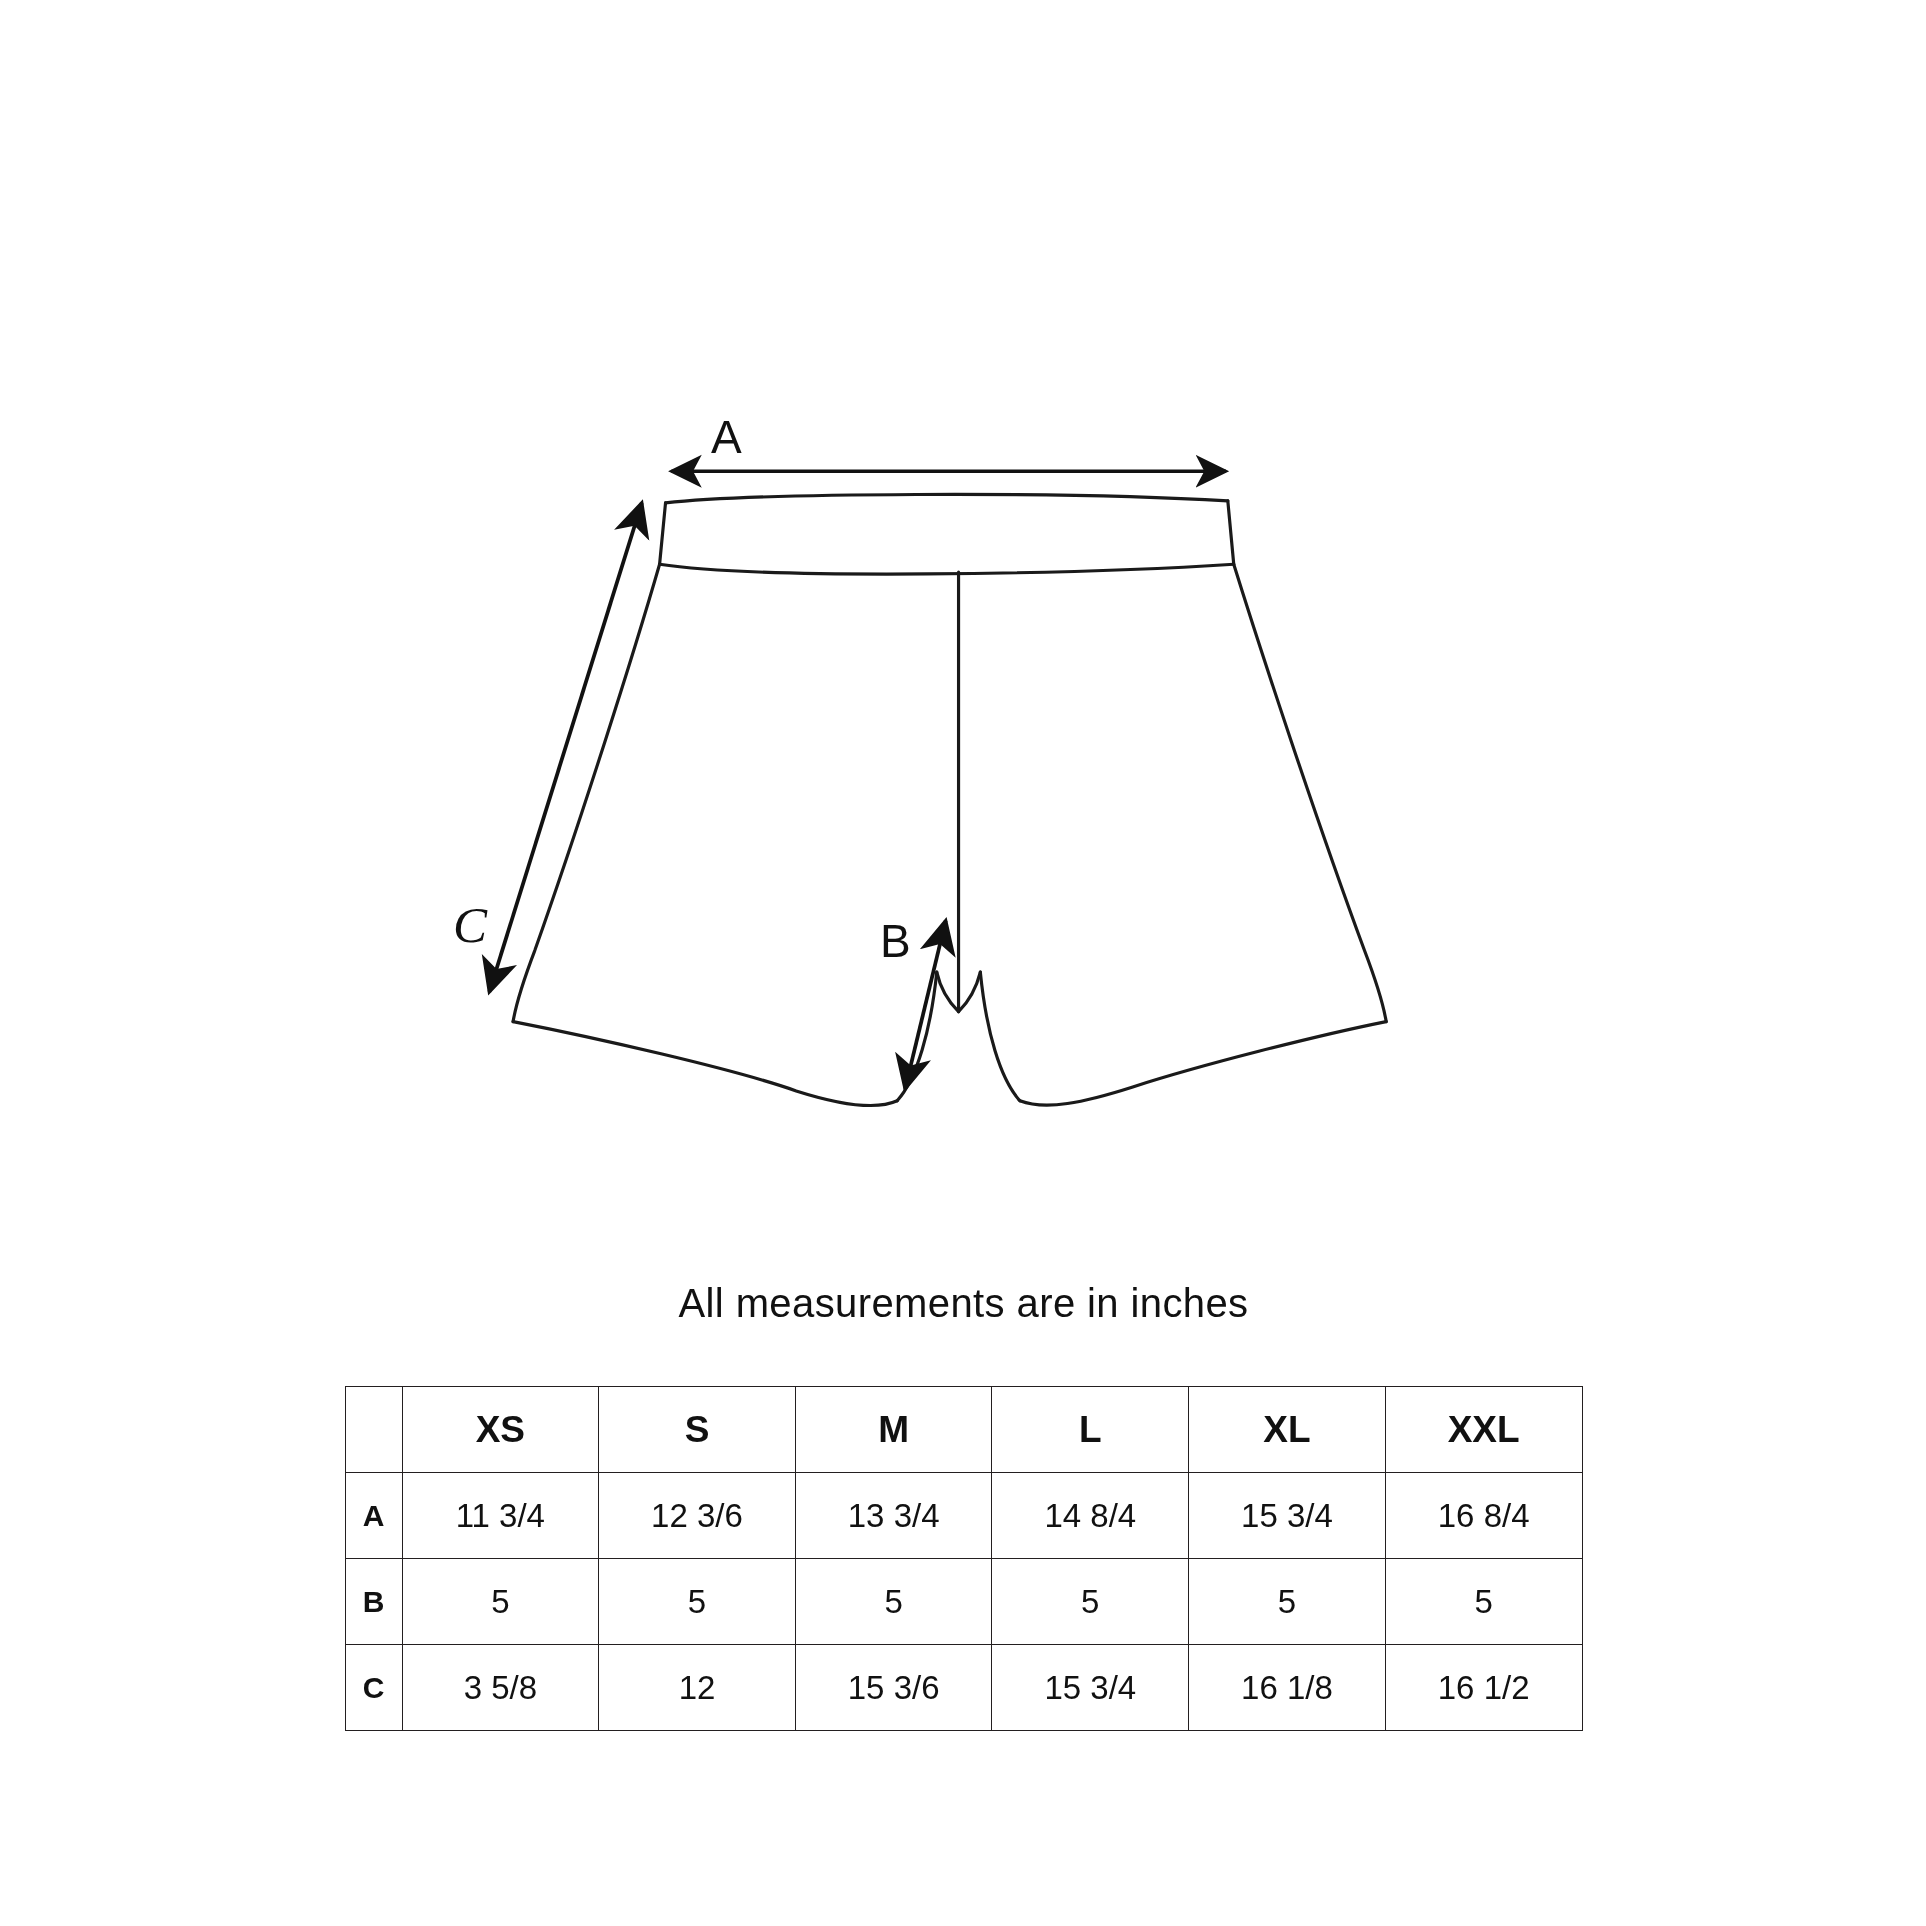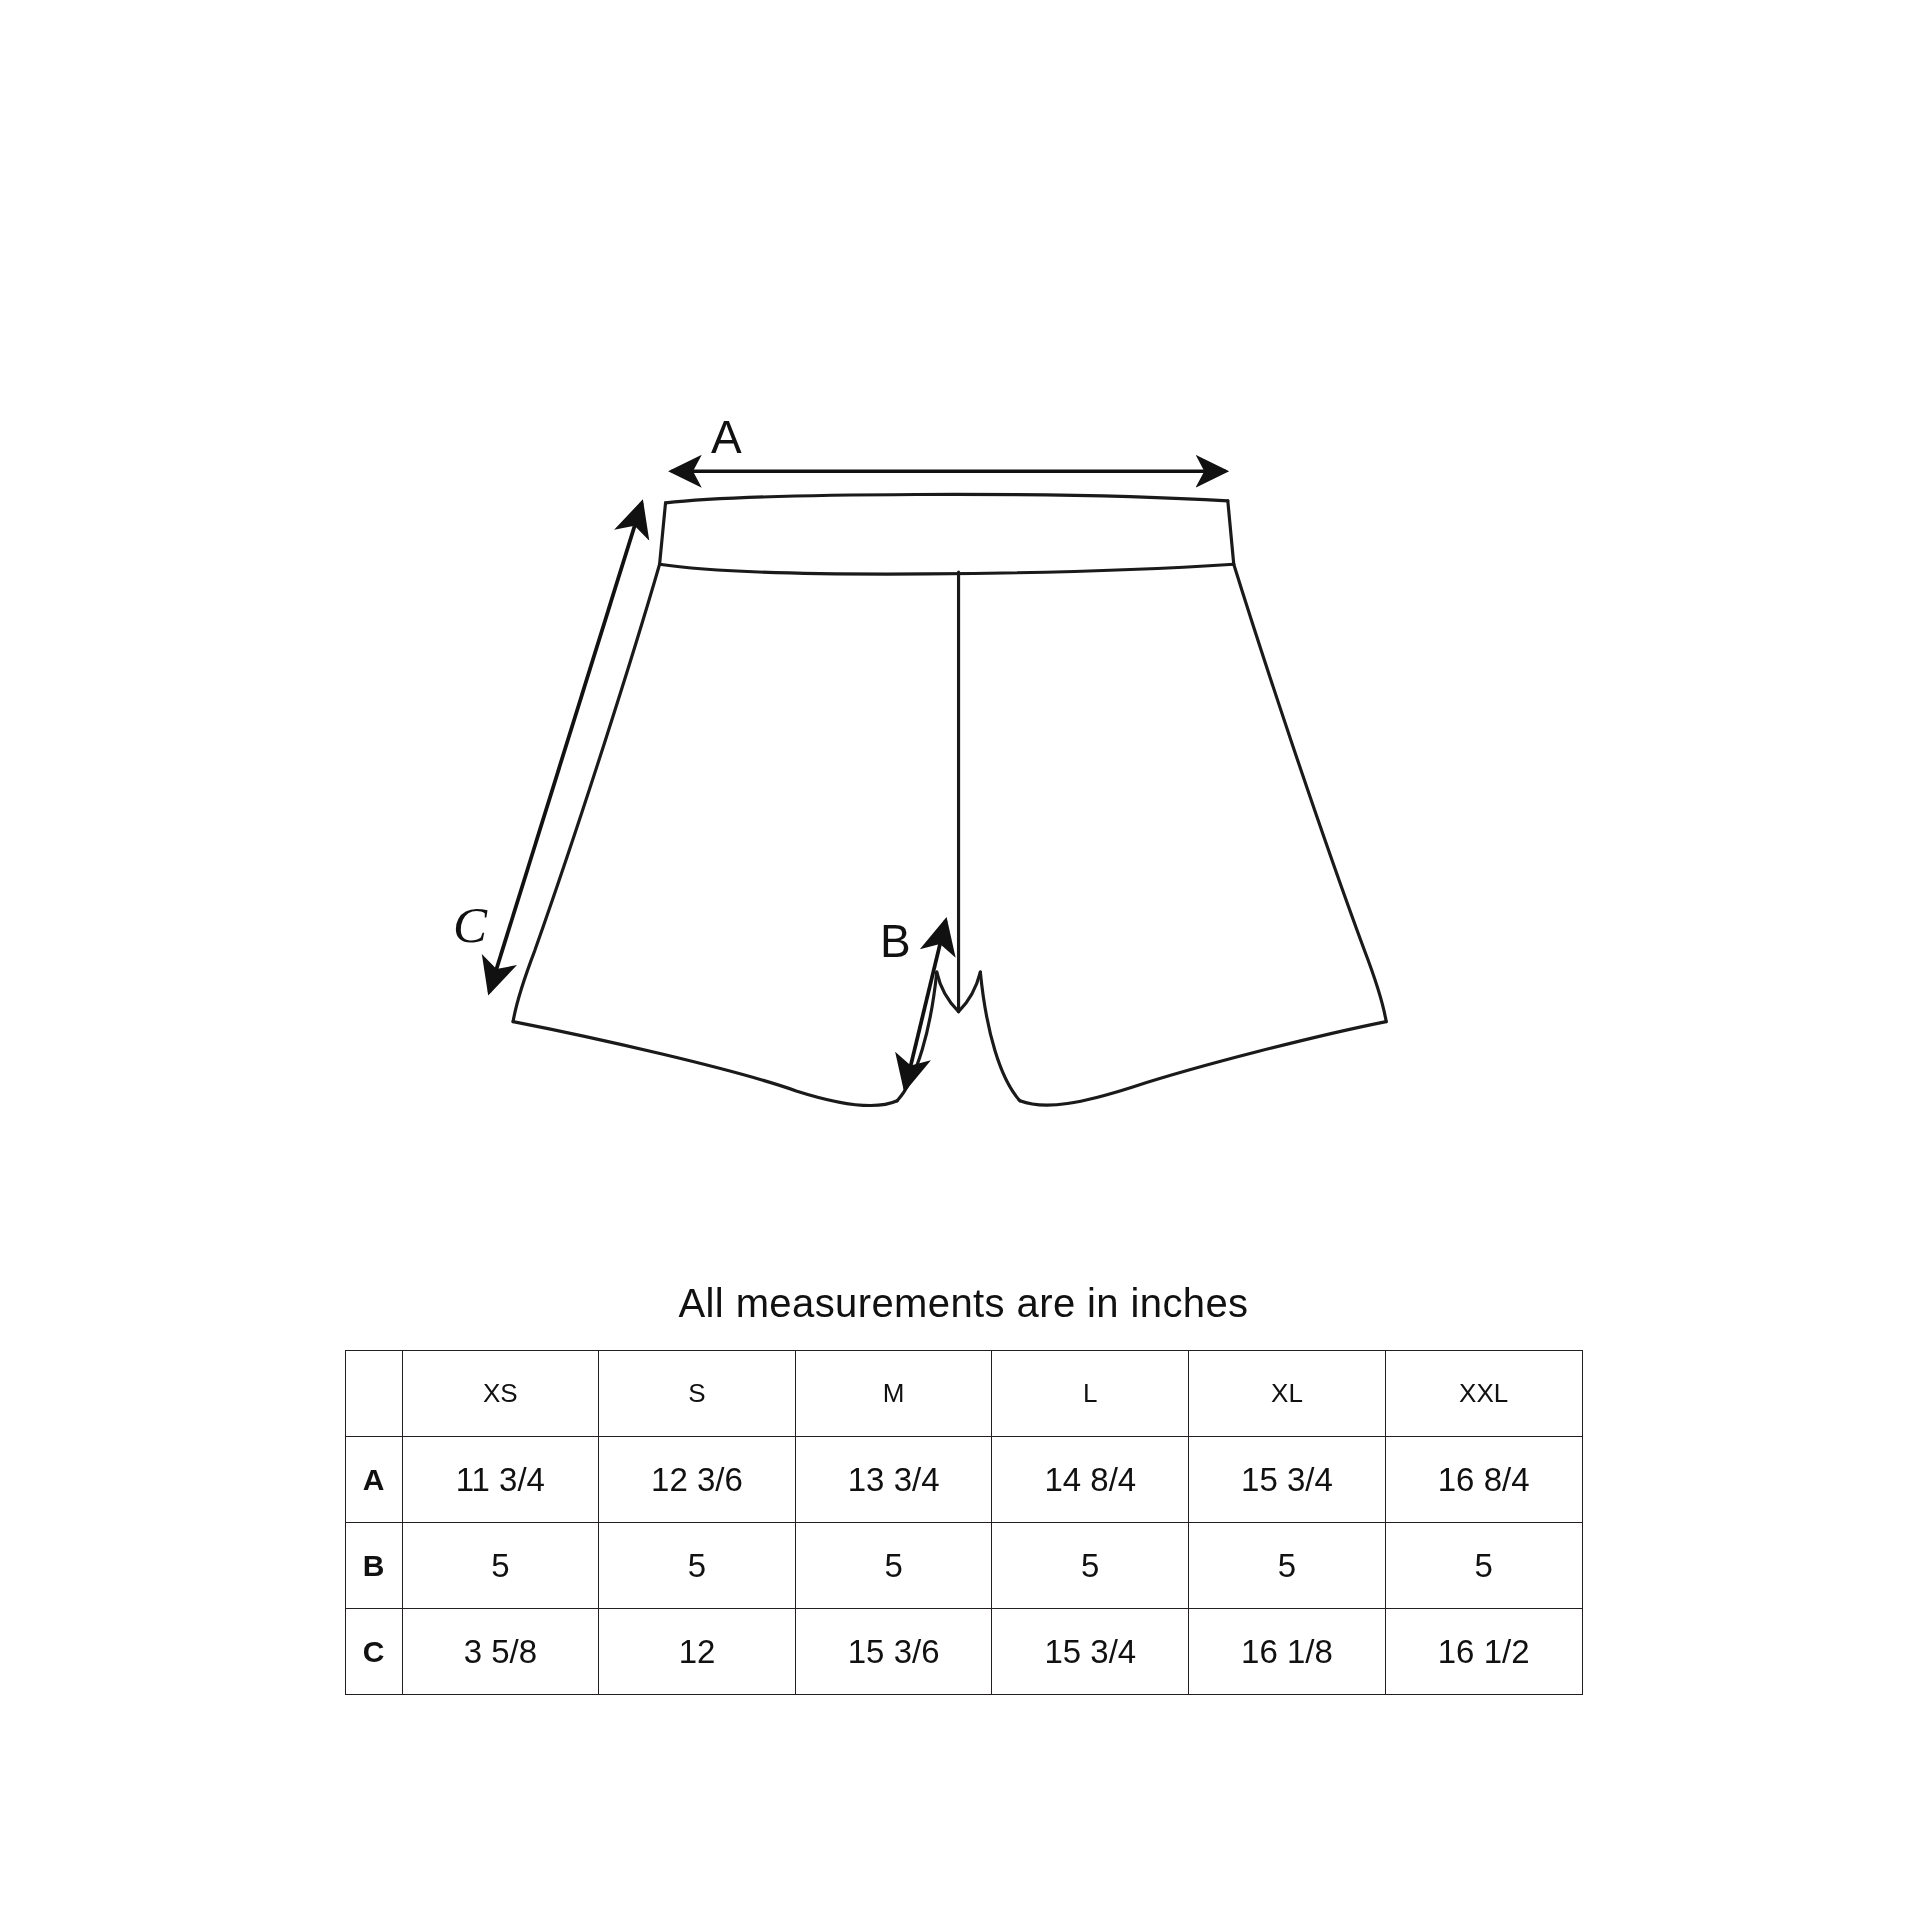--- a/index.html
+++ b/index.html
@@ -55,21 +55,21 @@
     font-style: italic;
     font-size: 51px;
   }
 
   
   .caption {
     font-size: 40px;
     letter-spacing: 0.4px;
     color: #111111;
     margin-top: 4px;
-    margin-bottom: 24px;
+    margin-bottom: 60px;
     text-align: center;
   }
 
   
   .table-wrap {
     width: 1238px;
   }
   table.size-table {
     border-collapse: collapse;
     width: 100%;
@@ -80,22 +80,22 @@
     border: 1.5px solid #231f20;
     height: 85px;
     text-align: center;
     vertical-align: middle;
     font-size: 33px;
     font-weight: normal;
     color: #111111;
     padding: 0;
   }
   table.size-table thead th {
-    font-weight: normal;
-    font-size: 26px;
+    font-weight: bold;
+    font-size: 37px;
   }
   table.size-table thead th.corner {
     border: 1.5px solid #231f20;
   }
   table.size-table tbody th.rowhead {
     font-weight: bold;
     width: 57px;
     font-size: 30px;
   }
   col.rowhead-col { width: 57px; }

